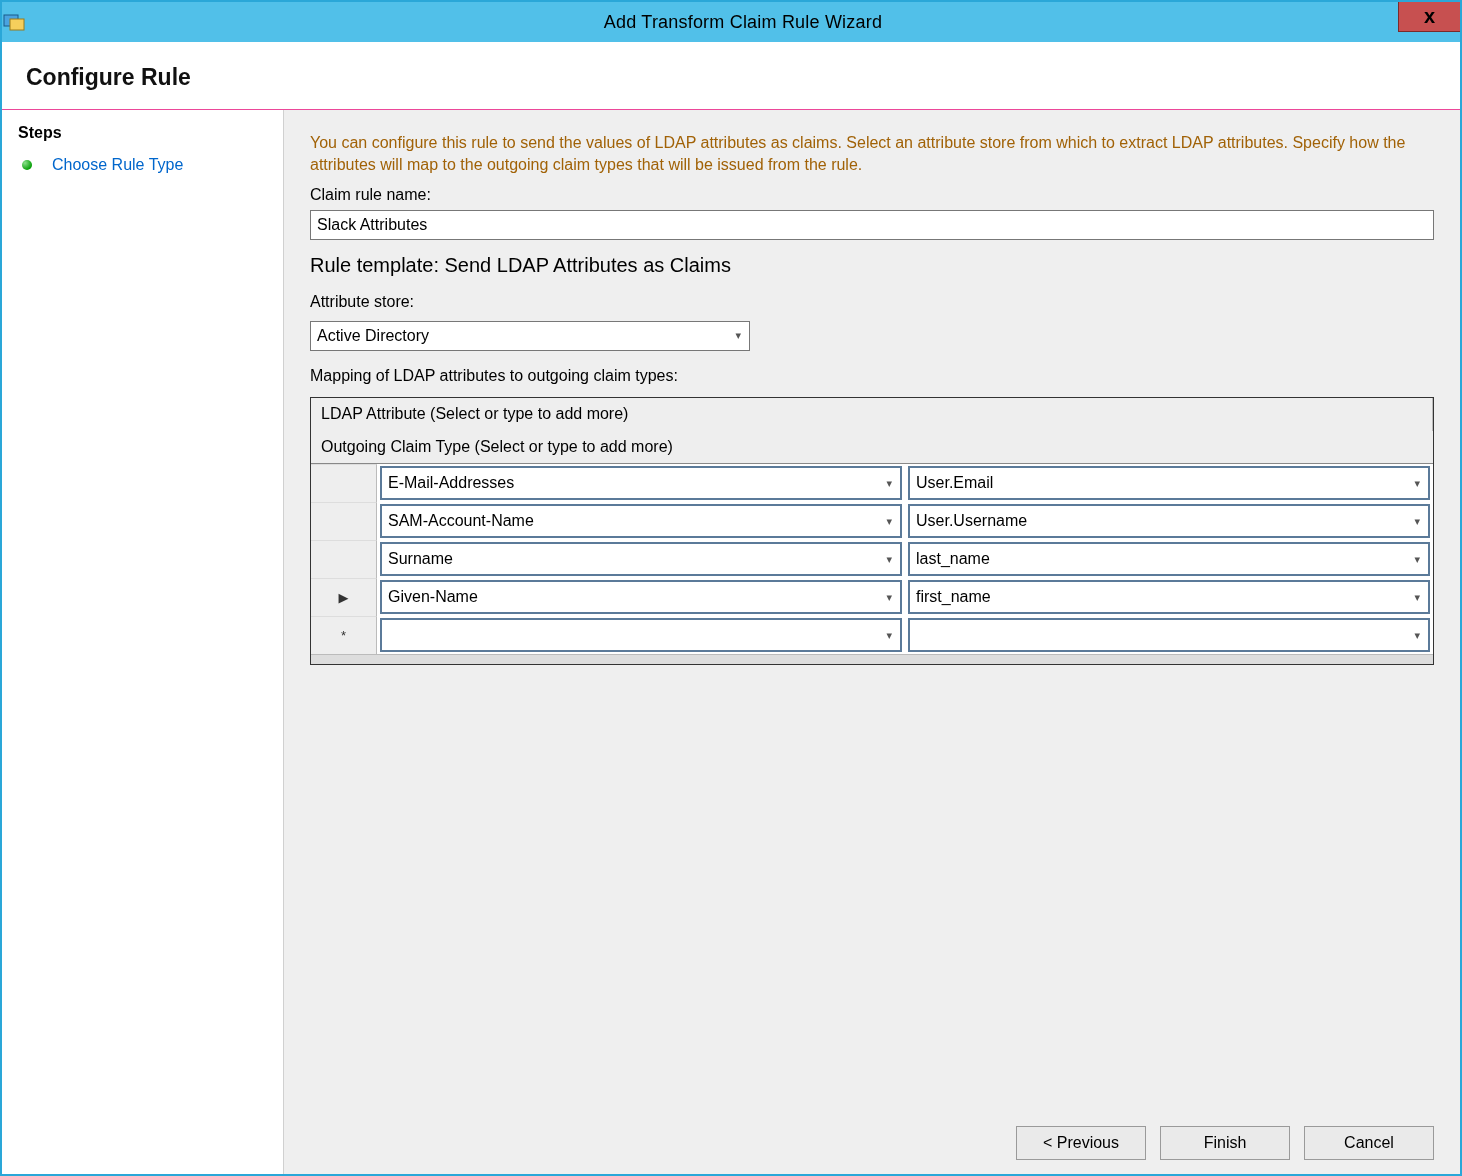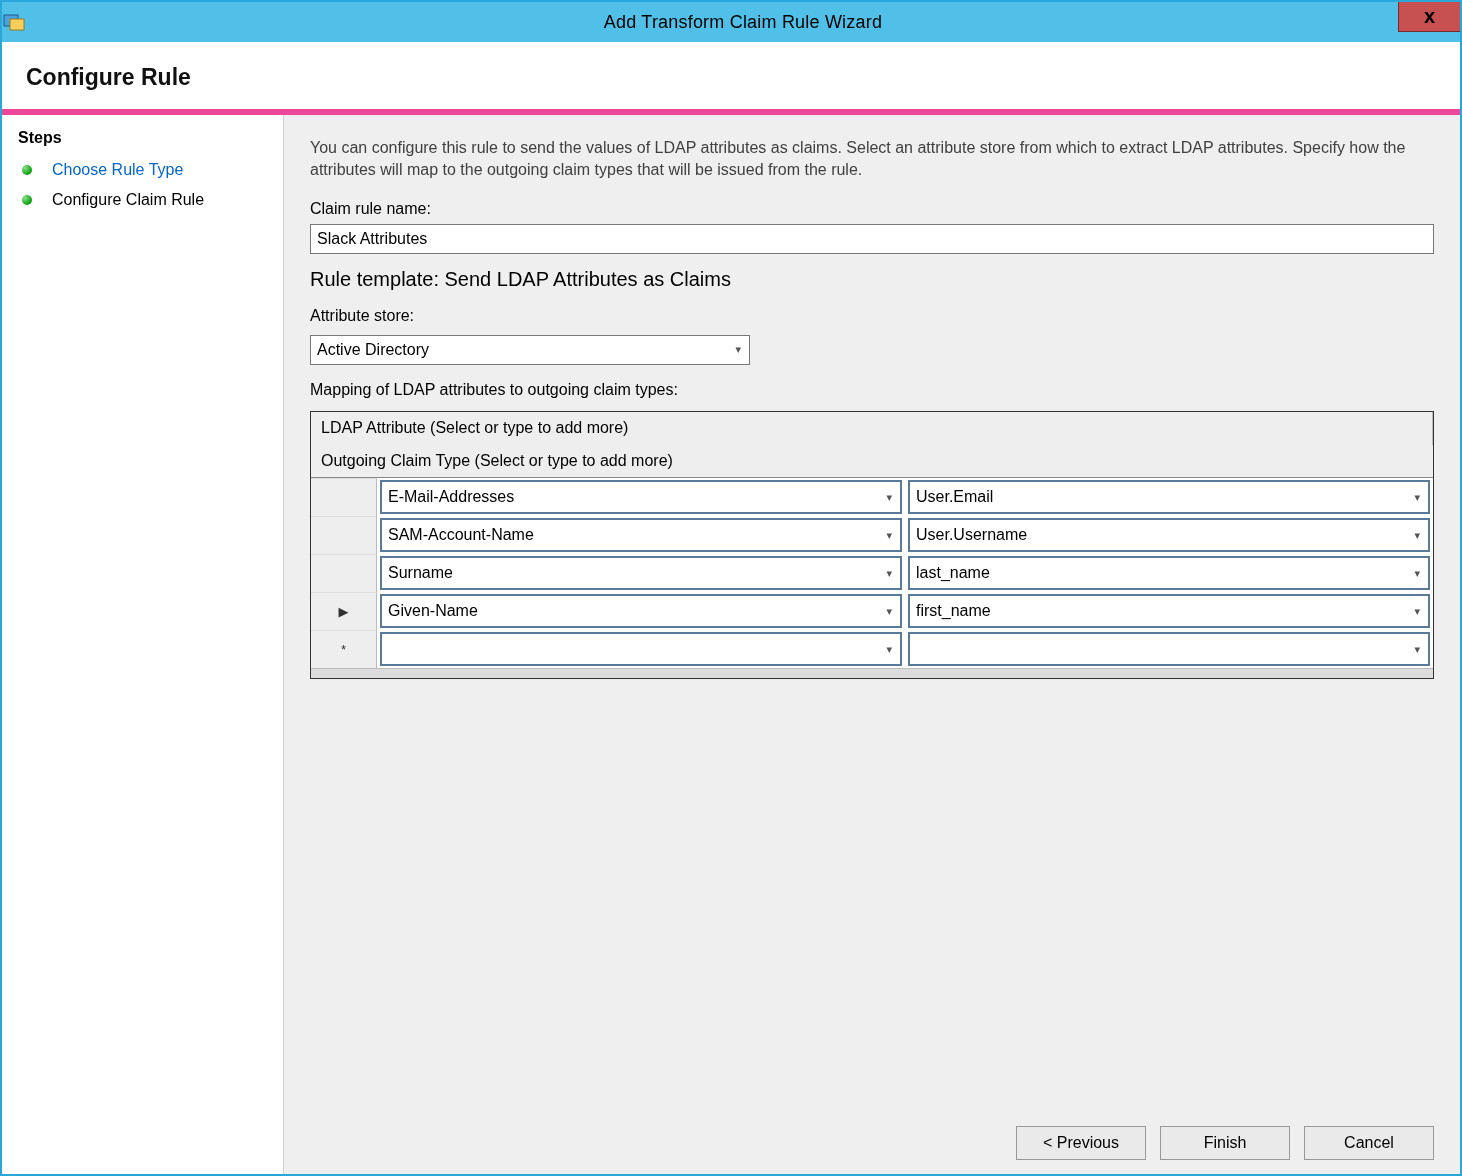--- a/index.html
+++ b/index.html
@@ -50,21 +50,21 @@
     border: 1px solid #7a2a2a;
     border-top: none;
     border-right: none;
     cursor: pointer;
     font-family: Arial, sans-serif;
   }
   
   .header-strip {
     background: #fff;
     padding: 22px 24px 18px 24px;
-    border-bottom: 6px solid #ec4899;
+    border-bottom: 1px solid #ec4899;
   }
   .header-strip h1 {
     margin: 0;
     font-size: 23px;
     font-weight: 700;
     color: #111;
   }
   
   .body {
     flex: 1;
@@ -102,23 +102,23 @@
   .content-col {
     flex: 1;
     background: #efefef;
     padding: 22px 26px 14px 26px;
     display: flex;
     flex-direction: column;
     min-width: 0;
   }
   .instruction {
     font-size: 16px;
-    color: #404040;
+    color: #a16207;
     line-height: 1.4;
-    margin-bottom: 18px;
+    margin-bottom: 9px;
   }
   .field-label {
     font-size: 16px;
     margin-bottom: 6px;
   }
   .spacer-top { margin-top: 16px; }
   input.text-input {
     width: 100%;
     height: 30px;
     border: 1px solid #777;
@@ -251,24 +251,20 @@
   </div>
 
   <div class="body">
 
     <div class="nav-col">
       <div class="nav-heading">Steps</div>
       <div class="nav-item active">
         <span class="bullet"></span>
         <span class="label">Choose Rule Type</span>
       </div>
-      <div class="nav-item">
-        <span class="bullet"></span>
-        <span class="label">Configure Claim Rule</span>
-      </div>
     </div>
 
     <div class="content-col">
       <div class="instruction">You can configure this rule to send the values of LDAP attributes as claims. Select an attribute store from which to extract LDAP attributes. Specify how the attributes will map to the outgoing claim types that will be issued from the rule.</div>
 
       <div class="field-label">Claim rule name:</div>
       <input class="text-input" type="text" value="Slack Attributes" style="">
 
       <div class="static-text">Rule template: Send LDAP Attributes as Claims</div>
 

